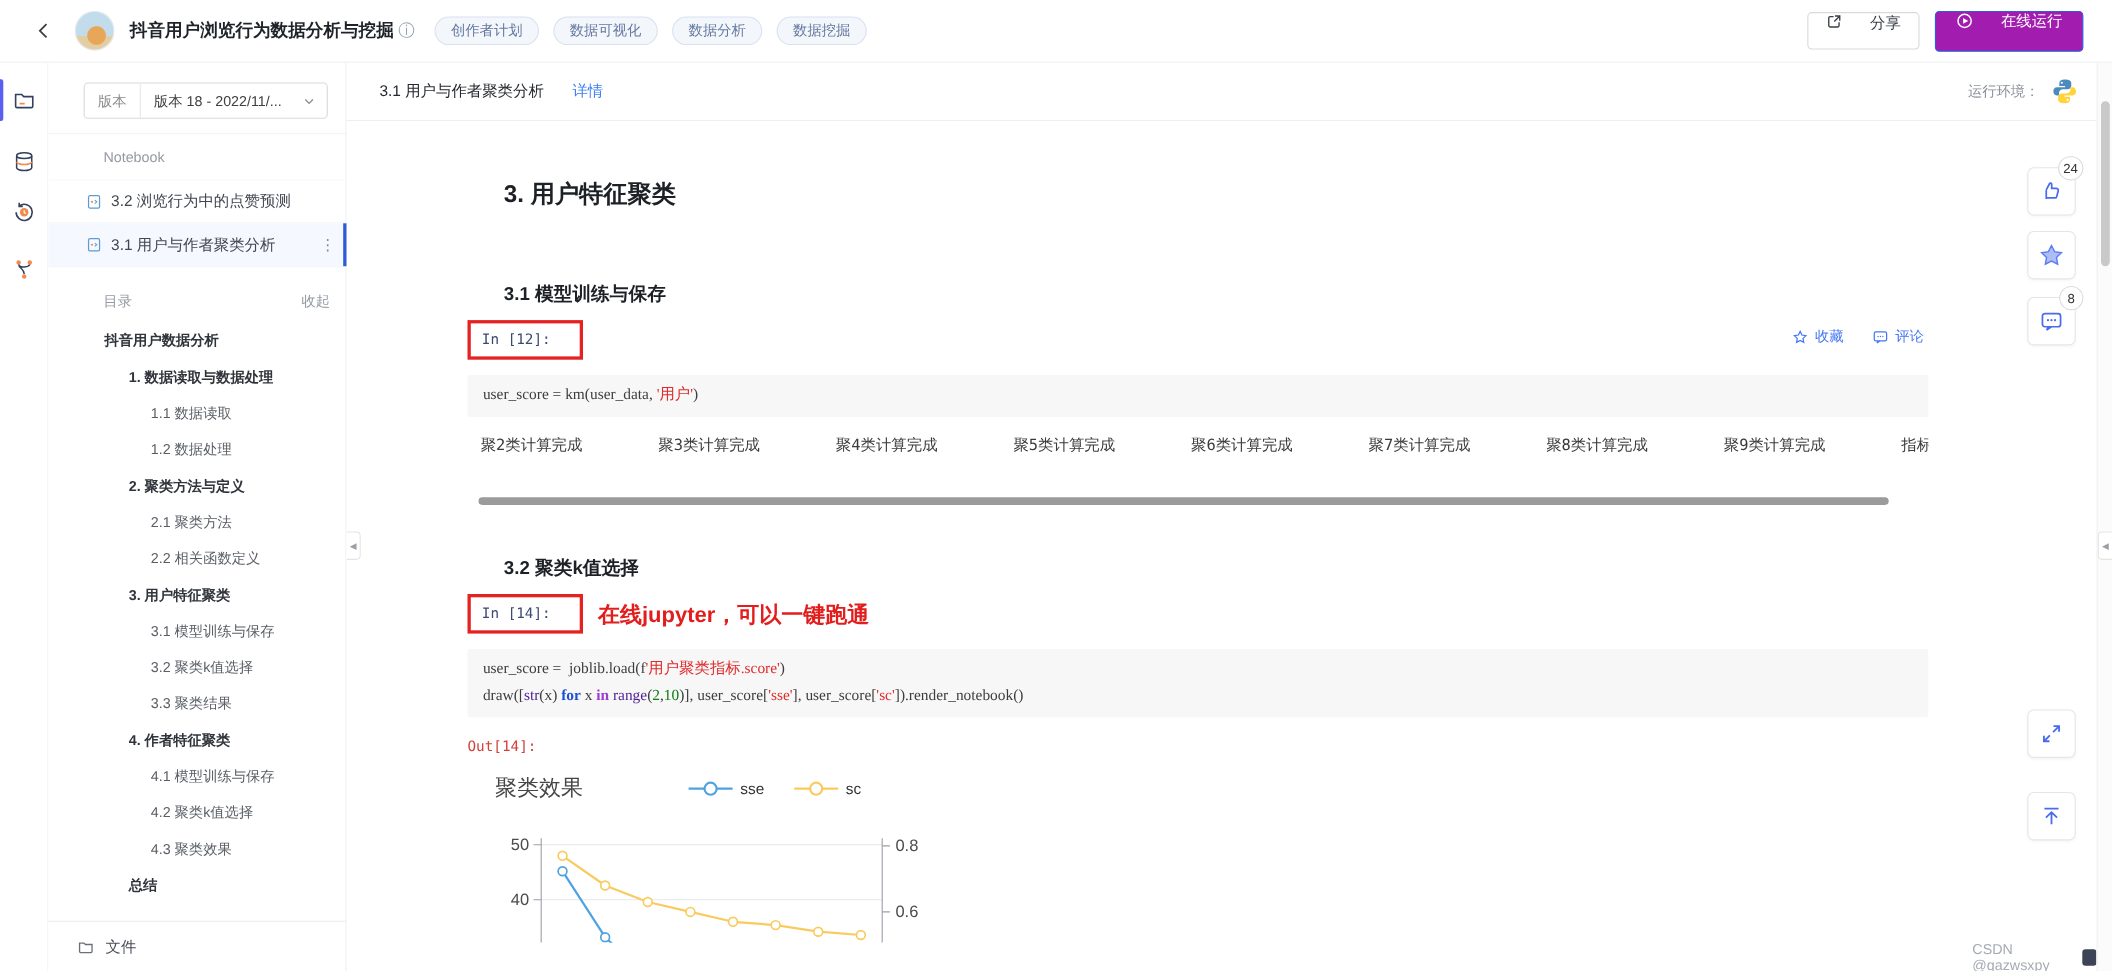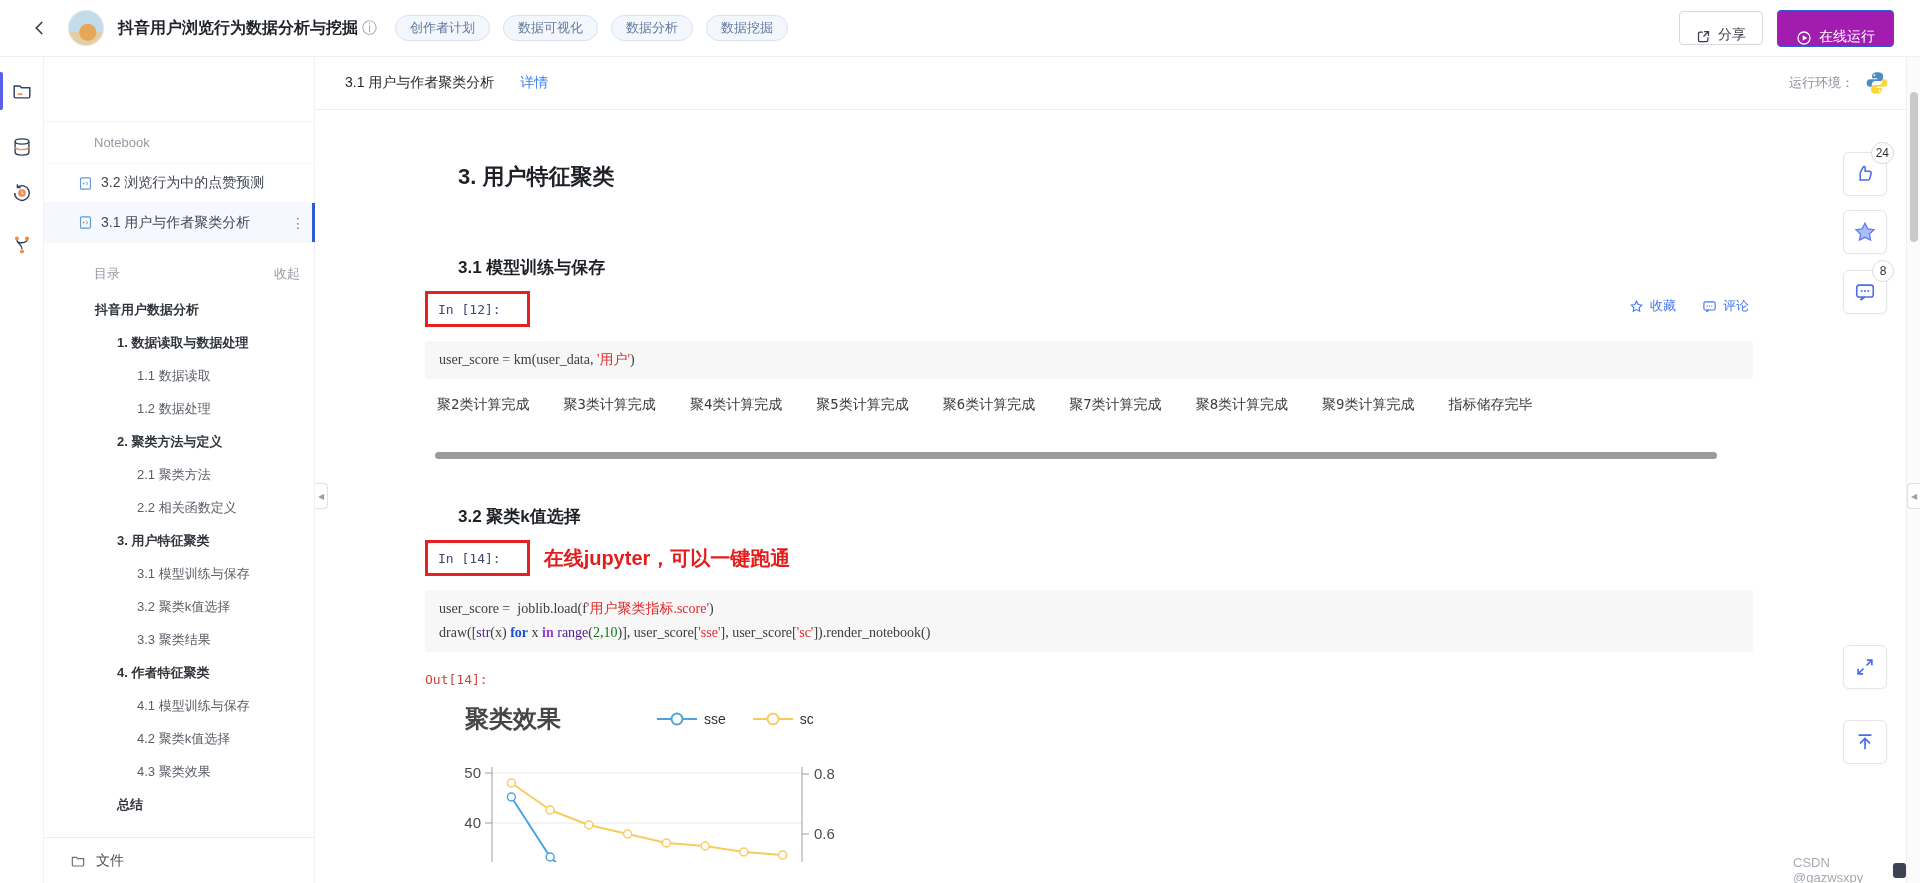--- a/index.html
+++ b/index.html
@@ -11,21 +11,21 @@
 .back{width:28px;height:28px;display:flex;align-items:center;justify-content:center;cursor:pointer;margin-right:14px;color:#444}
 .avatar{width:36px;height:36px;border-radius:50%;margin-right:14px;
  background:radial-gradient(circle at 55% 62%, #e8a659 0 8px, rgba(0,0,0,0) 9px),
  linear-gradient(180deg,#c3dcec 0 62%,#e3cda4 62% 100%);
  box-shadow:inset 0 0 0 1px #e4e8ec}
 .pg-title{font-size:16px;font-weight:bold;color:#1f2329;margin-right:4px;white-space:nowrap}
 .info-ic{color:#9aa3b2;font-size:15px;margin-right:18px;cursor:pointer}
 .tags{display:flex;gap:13px;align-items:center}
 .tag{height:26px;line-height:24px;padding:0 14px;border:1px solid #d8e2f2;border-radius:13px;background:#f3f7fc;color:#64799f;font-size:13px;white-space:nowrap;cursor:pointer}
 .tb-spacer{flex:1}
-.btn{display:flex;align-items:flex-end;gap:7px;border-radius:4px;cursor:pointer;font-size:14px;white-space:nowrap}
+.btn{display:flex;align-items:flex-start;gap:25px;border-radius:4px;cursor:pointer;font-size:14px;white-space:nowrap}
 .btn-share{height:34px;padding:0 16px;background:#fff;border:1px solid #d9d9d9;color:#3a3f47}
 .btn-run{height:37px;padding:0 18px;background:#a21caf;border:1px solid #2d5cd9;color:#fff}
 
 .rail{position:absolute;left:0;top:57px;width:44px;height:826px;background:#fff;border-right:1px solid #f0f1f3;z-index:15}
 .rail-item{position:relative;width:44px;height:44px;display:flex;align-items:center;justify-content:center;cursor:pointer}
 .rail-ind{position:absolute;left:0;top:3px;width:3px;height:38px;background:#5a5ff0;border-radius:0 2px 2px 0}
 .ri-1{margin-top:12px}.ri-2{margin-top:12px}.ri-3{margin-top:2px}.ri-4{margin-top:8px}
 
 .sidebar{position:absolute;left:44px;top:57px;width:271px;height:826px;background:#fff;border-right:1px solid #f0f1f3;z-index:15}
 .version-row{position:absolute;left:32px;top:18px;width:222px;height:33px;border:1px solid #d9d9d9;border-radius:4px;display:flex;align-items:center;font-size:13px;cursor:pointer;background:#fff}
@@ -60,26 +60,26 @@
 .h2{margin-top:52px;margin-left:33px;font-size:22px;font-weight:bold;color:#1d2025}
 .h3{font-size:17px;font-weight:bold;color:#1d2025;margin-left:33px}
 .h3-1{margin-top:64px}
 .h3-2{margin-top:46px}
 .prompt-row{position:relative;margin-top:12px;height:36px;display:flex;align-items:center}
 .prompt-box{display:inline-flex;align-items:center;border:3px solid #e52222;height:36px;padding:0 26px 0 10px;font-family:"DejaVu Sans Mono","Liberation Mono",monospace;font-size:13px;color:#3b4a73;background:#fff}
 .cell-actions{position:absolute;right:4px;top:6px;display:flex;gap:26px}
 .action{display:flex;align-items:center;gap:6px;font-size:13px;color:#4576f5;cursor:pointer}
 .codecell{margin-top:14px;background:#f7f7f7;border-radius:2px;padding:7px 14px;font-family:Liberation Serif, serif;font-size:14px;line-height:24px;color:#3d3d3d;white-space:pre}
 .tk-p{color:#3d3d3d}.tk-s{color:#e02b2b}.tk-k{color:#1d4ed8;font-weight:bold}.tk-k2{color:#9b3fd1;font-weight:bold}.tk-b{color:#4c1d95}.tk-n{color:#0e7c0e}
-.outrow{margin-top:17px;padding-left:12px;display:flex;gap:34px;font-family:"DejaVu Sans Mono","Liberation Mono",monospace;font-size:14px;color:#3a3a3a;white-space:nowrap;overflow:hidden}
+.outrow{margin-top:17px;padding-left:12px;display:flex;gap:69px;font-family:"DejaVu Sans Mono","Liberation Mono",monospace;font-size:14px;color:#3a3a3a;white-space:nowrap;overflow:hidden}
 .out-scrollbar{margin-top:38px;margin-left:10px;width:1282px;height:7px;border-radius:4px;background:#9b9b9b;cursor:pointer}
 .annotation{margin-left:14px;font-size:20px;font-weight:bold;color:#e31c1c;white-space:nowrap}
 .outprompt{margin-top:20px;font-family:"DejaVu Sans Mono","Liberation Mono",monospace;font-size:13px;color:#d2413a}
 .chart-titlerow{margin-top:16px;display:flex;align-items:center}
-.chart-title{margin-left:40px;font-size:24px;font-weight:bold;color:#464646}
+.chart-title{margin-left:25px;font-size:20px;font-weight:normal;color:#464646}
 .legend{display:flex;gap:26px;margin-left:95px;align-items:center}
 .legend-item{display:flex;align-items:center;gap:6px;font-size:14px;color:#333;cursor:pointer}
 .chart-area{position:relative;height:113px;margin-top:14px}
 .tick{font-size:15px;fill:#4c4c4c;font-family:"Liberation Sans",sans-serif}
 
 .float-btn{position:absolute;left:1528px;width:44px;height:44px;background:#fff;border:1px solid #e4e6ea;border-radius:6px;display:flex;align-items:center;justify-content:center;cursor:pointer;box-shadow:0 1px 3px rgba(0,0,0,.04)}
 .badge{position:absolute;top:-11px;right:-8px;min-width:22px;height:22px;border-radius:11px;background:#fff;border:1px solid #dcdcdc;font-size:12px;color:#333;display:flex;align-items:center;justify-content:center;padding:0 4px}
 .fb-like{top:42px}.fb-star{top:100px}.fb-comment{top:160px}.fb-expand{top:535px}.fb-top{top:610px}
 
 .vscroll{position:absolute;left:1906px;top:57px;width:14px;height:826px;background:#fbfbfc;border-left:1px solid #efefef;z-index:18}
@@ -152,20 +152,27 @@
     <svg width="22" height="22" viewBox="0 0 24 24">
         <path d="M6.5 6.5c0 5 11 3 11 0M6.5 6.5c0 5 5.5 4 5.5 10" fill="none" stroke="#33415e" stroke-width="1.5"></path>
         <circle cx="6.5" cy="5" r="2.2" fill="#ef8a50"></circle>
         <circle cx="17.5" cy="5" r="2.2" fill="#ef8a50"></circle>
         <circle cx="12" cy="19" r="2.2" fill="#ef8a50"></circle>
       </svg>
   </div>
 </nav>
 
 <aside class="sidebar">
+  <div class="version-row">
+    <span class="v-label">版本</span>
+    <span class="v-value">版本 18 - 2022/11/...</span>
+    <svg class="v-chev" width="12" height="12" viewBox="0 0 24 24">
+        <polyline points="5,9 12,16 19,9" fill="none" stroke="#8c8c8c" stroke-width="2.4"></polyline>
+      </svg>
+  </div>
   <div class="side-div"></div>
   <div class="nb-label">Notebook</div>
   <div class="nb-list" id="nb-list">
       <div class="nb-row">
         <svg width="15" height="15" viewBox="0 0 24 24">
           <rect x="4" y="3" width="16" height="18" rx="2" fill="none" stroke="#5f9bd0" stroke-width="1.8"></rect>
           <circle cx="9" cy="12" r="1.6" fill="#ef8a50"></circle>
           <path d="M13 9.5l3 2.5-3 2.5" fill="none" stroke="#5f9bd0" stroke-width="1.5"></path>
         </svg>
         <span class="lbl">3.2 浏览行为中的点赞预测</span>

